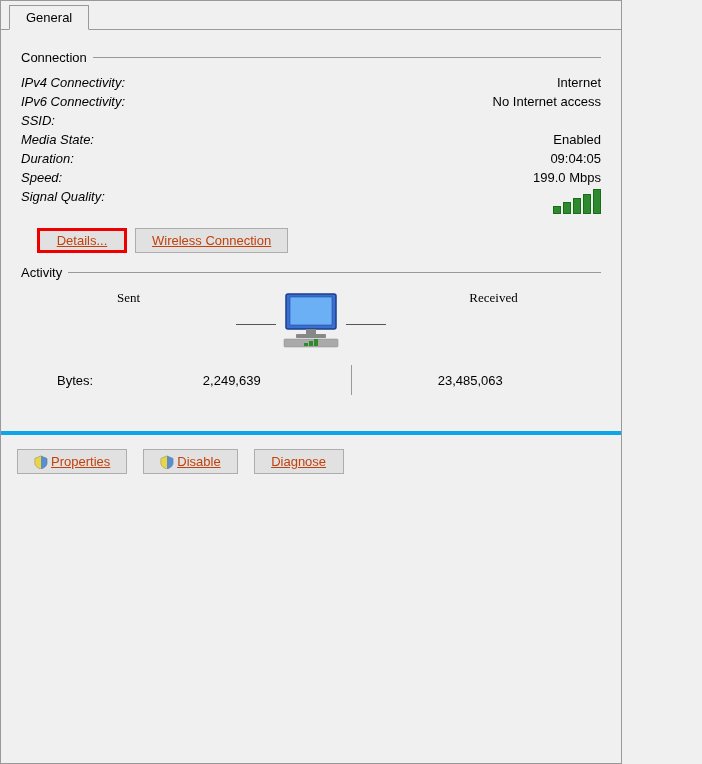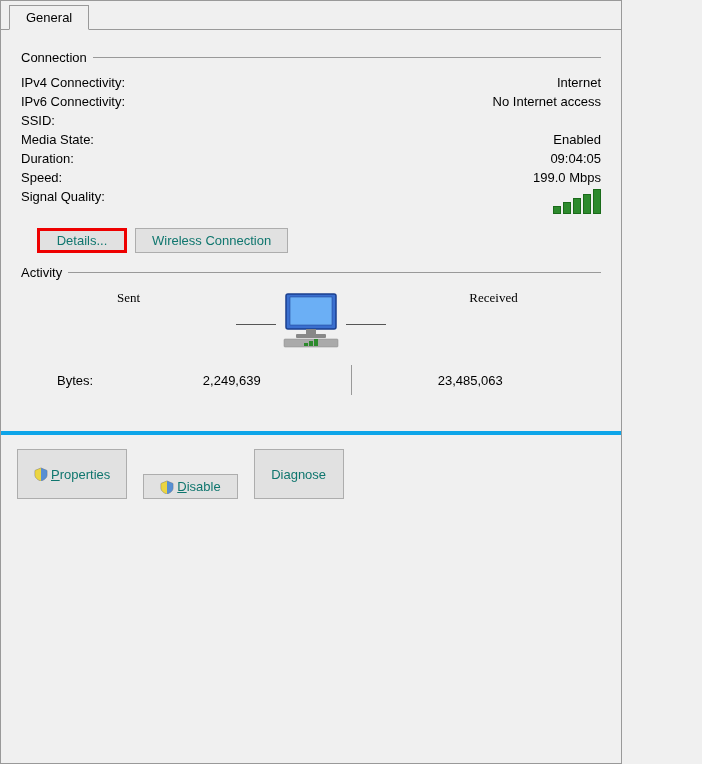--- a/index.html
+++ b/index.html
@@ -73,20 +73,21 @@
     }
 
     .prop-table td {
       padding: 2px 0;
       vertical-align: top;
     }
 
     .prop-label {
       width: 200px;
       padding-left: 16px;
+      font-style: italic;
     }
 
     .prop-value {
       text-align: right;
       padding-right: 4px;
     }
 
     
     .signal-bars {
       display: flex;
@@ -110,21 +111,22 @@
     }
 
     .btn {
       background: #e1e1e1;
       border: 1px solid #adadad;
       padding: 4px 16px;
       cursor: pointer;
       font-size: 13px;
       min-width: 90px;
       text-align: center;
-      color: #0f766e;
+      color: #c2410c;
+      text-decoration: underline;
     }
 
     .btn-highlighted {
       border: 3px solid #e00;
       padding: 2px 14px;
     }
 
     .activity-bytes-row {
       display: flex;
       width: 100%;
@@ -278,21 +280,21 @@
   <div class="bottom-buttons">
     <button class="btn" style="display:flex; align-items:center; justify-content:center;">
 
       <svg width="14" height="14" viewBox="0 0 14 14" style="margin-right:3px;">
         <path d="M7 1 L13 3.5 L13 8 C13 11 10 13 7 14 C4 13 1 11 1 8 L1 3.5 Z" fill="none" stroke="#888" stroke-width="0.8"></path>
         <path d="M7 1 L13 3.5 L13 8 C13 11 10 13 7 14 C4 13 1 11 1 8 L1 3.5 Z" fill="#f0d000" opacity="0.7" clip-path="inset(0 50% 0 0)"></path>
         <path d="M7 1 L13 3.5 L13 8 C13 11 10 13 7 14 Z" fill="#4080d0" opacity="0.85"></path>
       </svg>
       <span><u>P</u>roperties</span>
     </button>
-    <button class="btn" style="display:flex; align-items:center; justify-content:center;margin-top:25px;">
+    <button class="btn" style="display:flex; align-items:center; justify-content:center;">
       <svg width="14" height="14" viewBox="0 0 14 14" style="margin-right:3px;">
         <path d="M7 1 L13 3.5 L13 8 C13 11 10 13 7 14 C4 13 1 11 1 8 L1 3.5 Z" fill="none" stroke="#888" stroke-width="0.8"></path>
         <path d="M7 1 L13 3.5 L13 8 C13 11 10 13 7 14 C4 13 1 11 1 8 L1 3.5 Z" fill="#f0d000" opacity="0.7" clip-path="inset(0 50% 0 0)"></path>
         <path d="M7 1 L13 3.5 L13 8 C13 11 10 13 7 14 Z" fill="#4080d0" opacity="0.85"></path>
       </svg>
       <span><u>D</u>isable</span>
     </button>
     <button class="btn">
       <span>Diagnose</span>
     </button>

